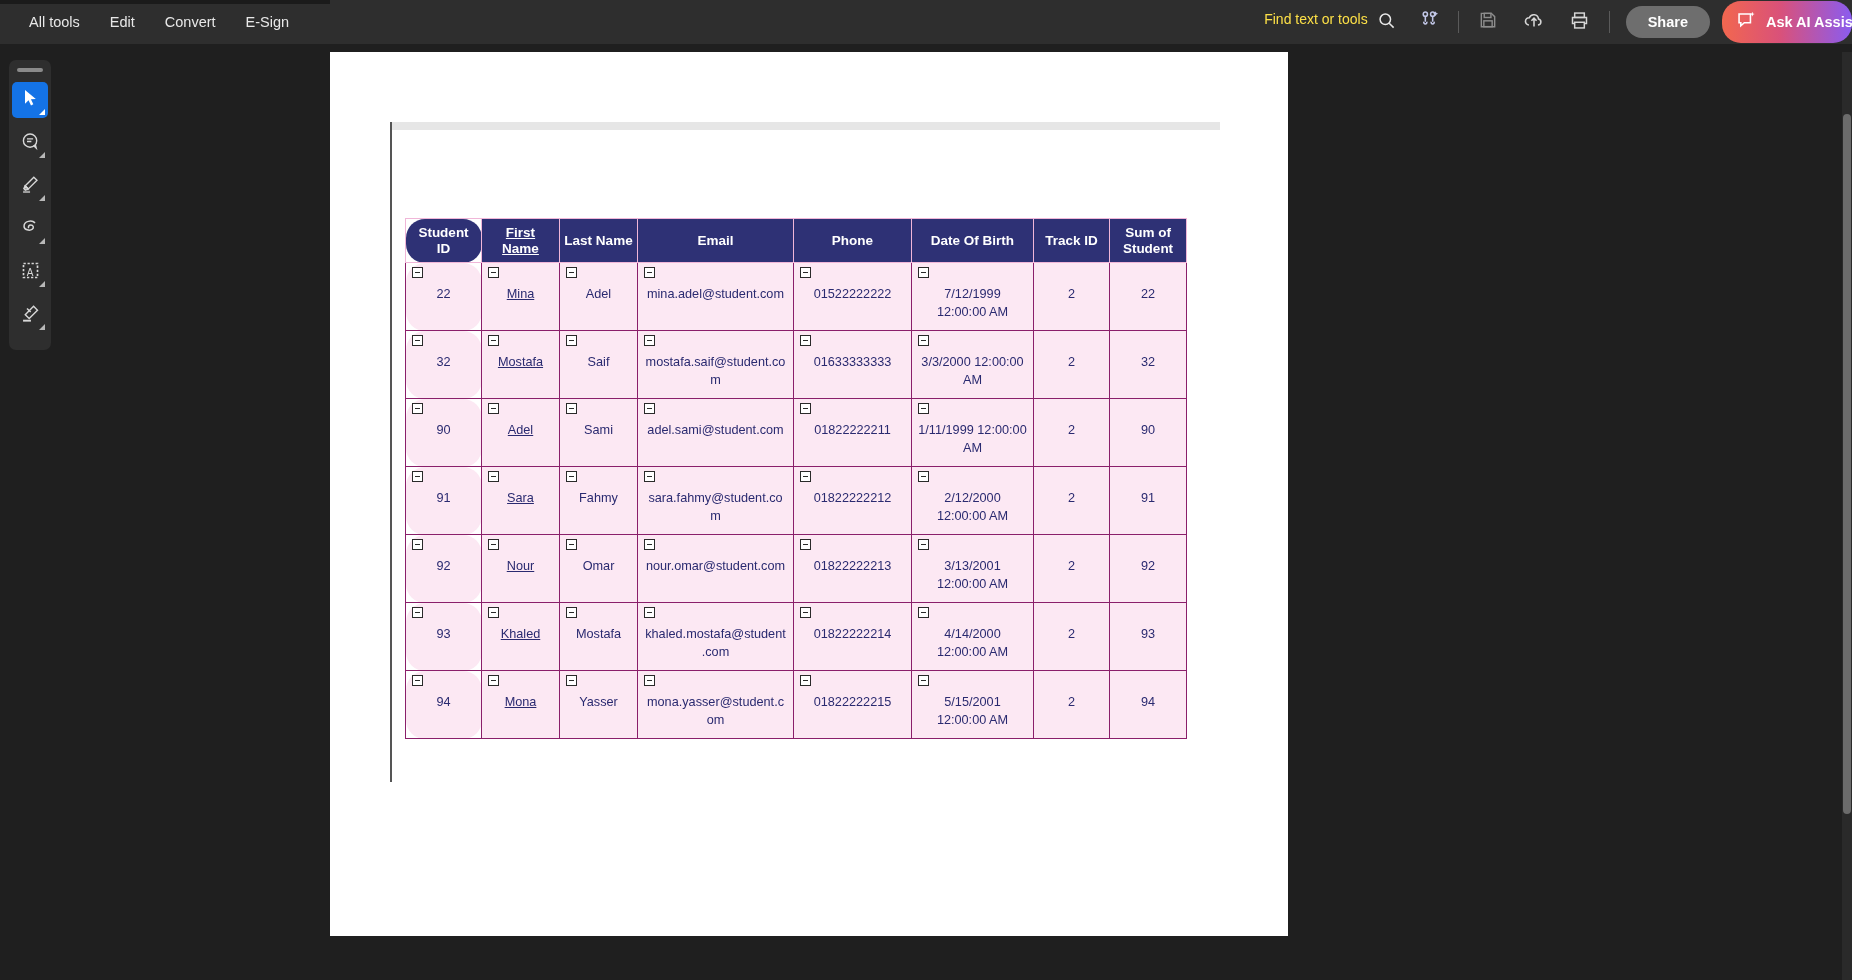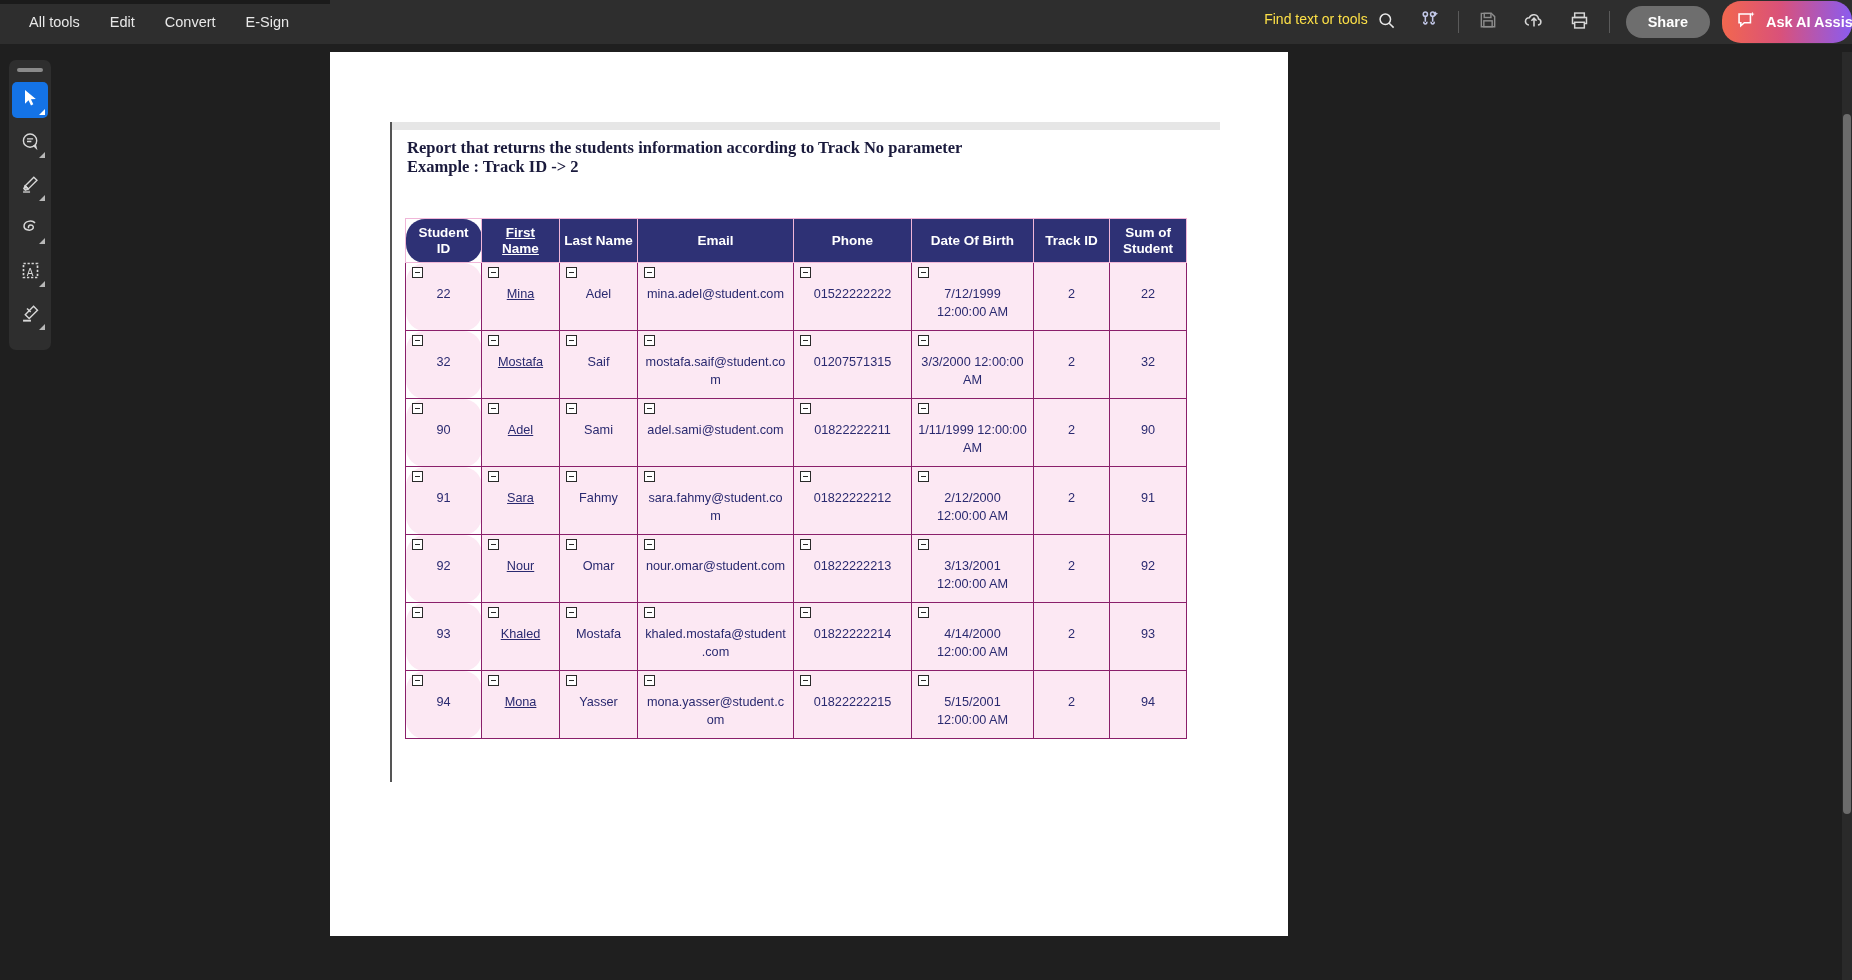--- a/index.html
+++ b/index.html
@@ -342,24 +342,20 @@
   </div>
 </div>
 
 <div class="docwrap">
   <div class="page">
 
 
     <div class="report-band"></div>
     <div class="report-leftbar"></div>
 
-    <div class="report-desc">
-      <div>Report that returns the students information according to Track No parameter</div>
-      <div>Example : Track ID -&gt; 2</div>
-    </div>
 
     <table class="report">
       <thead>
         <tr>
           <th class="c-sid">Student ID</th>
           <th class="c-fname">First Name</th>
           <th class="c-lname">Last Name</th>
           <th class="c-email">Email</th>
           <th class="c-phone">Phone</th>
           <th class="c-dob">Date Of Birth</th>
@@ -439,21 +435,21 @@
             </td>
             <td class="c-email">
               <div class="cell ctr">
                 <div class="expander"></div>
                 <div class="val">mostafa.saif@student.com</div>
               </div>
             </td>
             <td class="c-phone">
               <div class="cell ctr">
                 <div class="expander"></div>
-                <div class="val">01207571315</div>
+                <div class="val">01633333333</div>
               </div>
             </td>
             <td class="c-dob">
               <div class="cell ctr">
                 <div class="expander"></div>
                 <div class="val">3/3/2000 12:00:00 AM</div>
               </div>
             </td>
             <td class="c-track">
               <div class="cell ctr">

